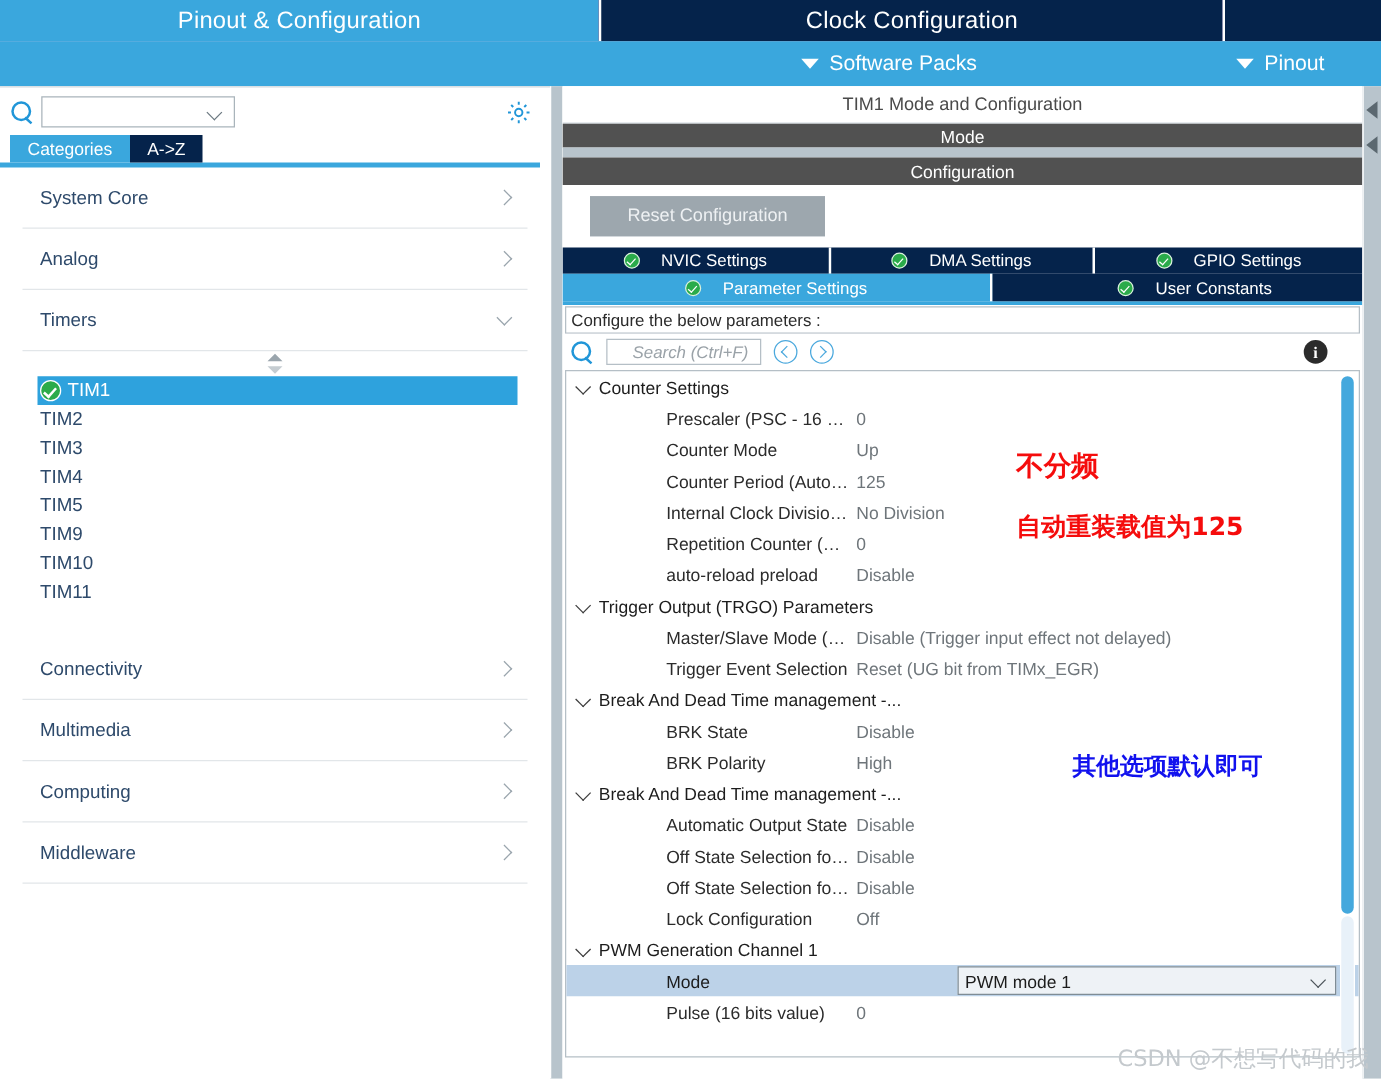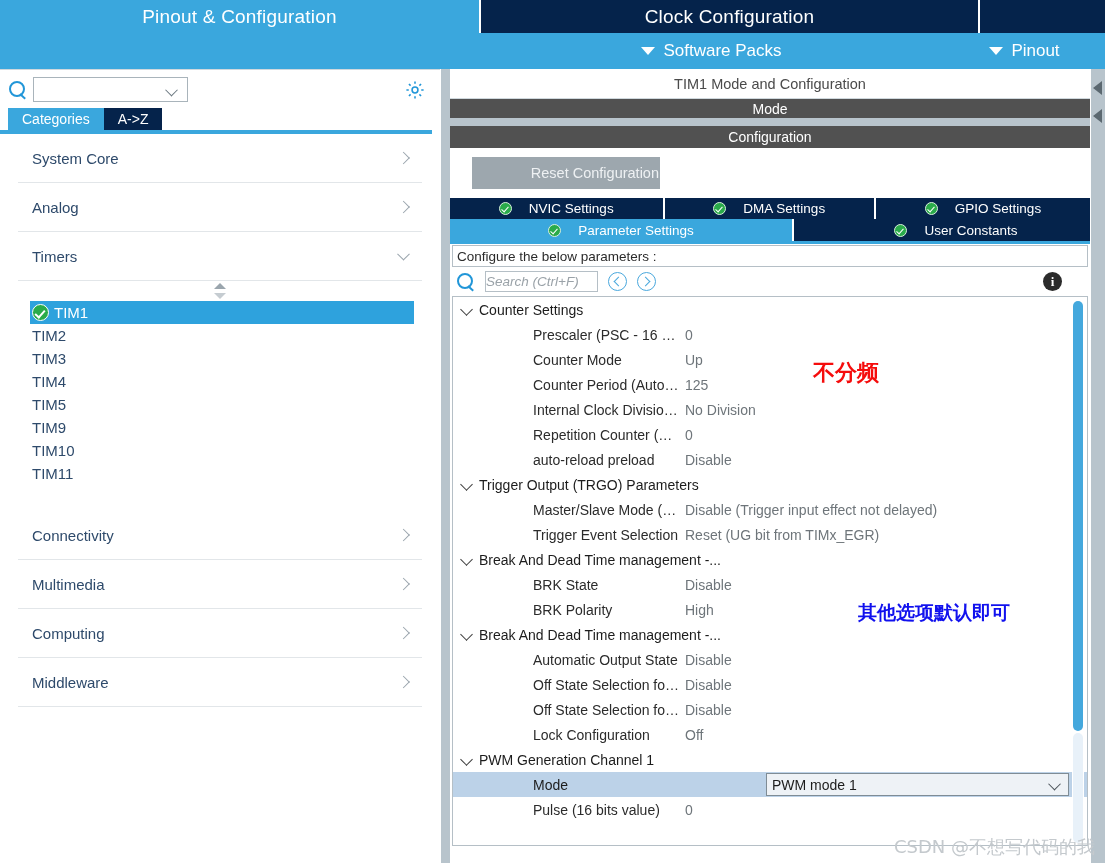--- a/index.html
+++ b/index.html
@@ -238,21 +238,21 @@
     height: 50px; background: #ffffff;
     display: flex; align-items: center;
     padding-left: 22px;
   }
   .btn-reset {
     width: 188px; height: 32px;
     background: #9da7ae;
     border: 1px solid #9da7ae;
     color: #eef1f3;
     font-size: 14.5px;
-    display: flex; align-items: center; justify-content: flex-end;
+    display: flex; align-items: center; justify-content: center;
   }
 
   
   .settings-tabs-row {
     display: flex; height: 21px;
     background: #ffffff;
   }
   .stab {
     flex: 1 1 auto;
     display: flex; align-items: center; justify-content: center;
@@ -294,26 +294,26 @@
   .param-toolbar {
     height: 29px;
     display: flex; align-items: center;
     padding-left: 6px;
     gap: 10px;
     position: relative;
     background: #ffffff;
   }
   .param-toolbar .mag-icon { margin-right: 0; }
   .search-input {
-    width: 113px; height: 21px;
+    width: 124px; height: 21px;
     border: 1px solid #b5bfc6;
     background: #ffffff;
     font-size: 13.5px; font-style: italic; color: #9aa2a8;
     display: flex; align-items: center;
-    padding-left: 0;
+    padding-left: 20px;
   }
   .navbtn {
     width: 19px; height: 19px; border-radius: 50%;
     border: 1.5px solid #4aa8dd;
     position: relative;
   }
   .navbtn::after {
     content: ""; position: absolute; left: 6px; top: 5px;
     width: 6px; height: 6px;
     border-left: 1.6px solid #4aa8dd; border-bottom: 1.6px solid #4aa8dd;
@@ -727,17 +727,18 @@
 
     </div>
   </div>
 
   <div class="edge-strip">
     <span class="edge-arrow" style="top:12px;"></span>
     <span class="edge-arrow" style="top:40px;"></span>
   </div>
 
   <div class="annot red" style="left:813px; top:358px; font-size:22px;">不分频</div>
+  <div class="annot red" style="left:813px; top:408px; font-size:20px;">自动重装载值为125</div>
   <div class="annot blue" style="left:858px; top:600px; font-size:19px;">其他选项默认即可</div>
 
   <div class="watermark">CSDN @不想写代码的我</div>
 
 </div>
 
 </body></html>

